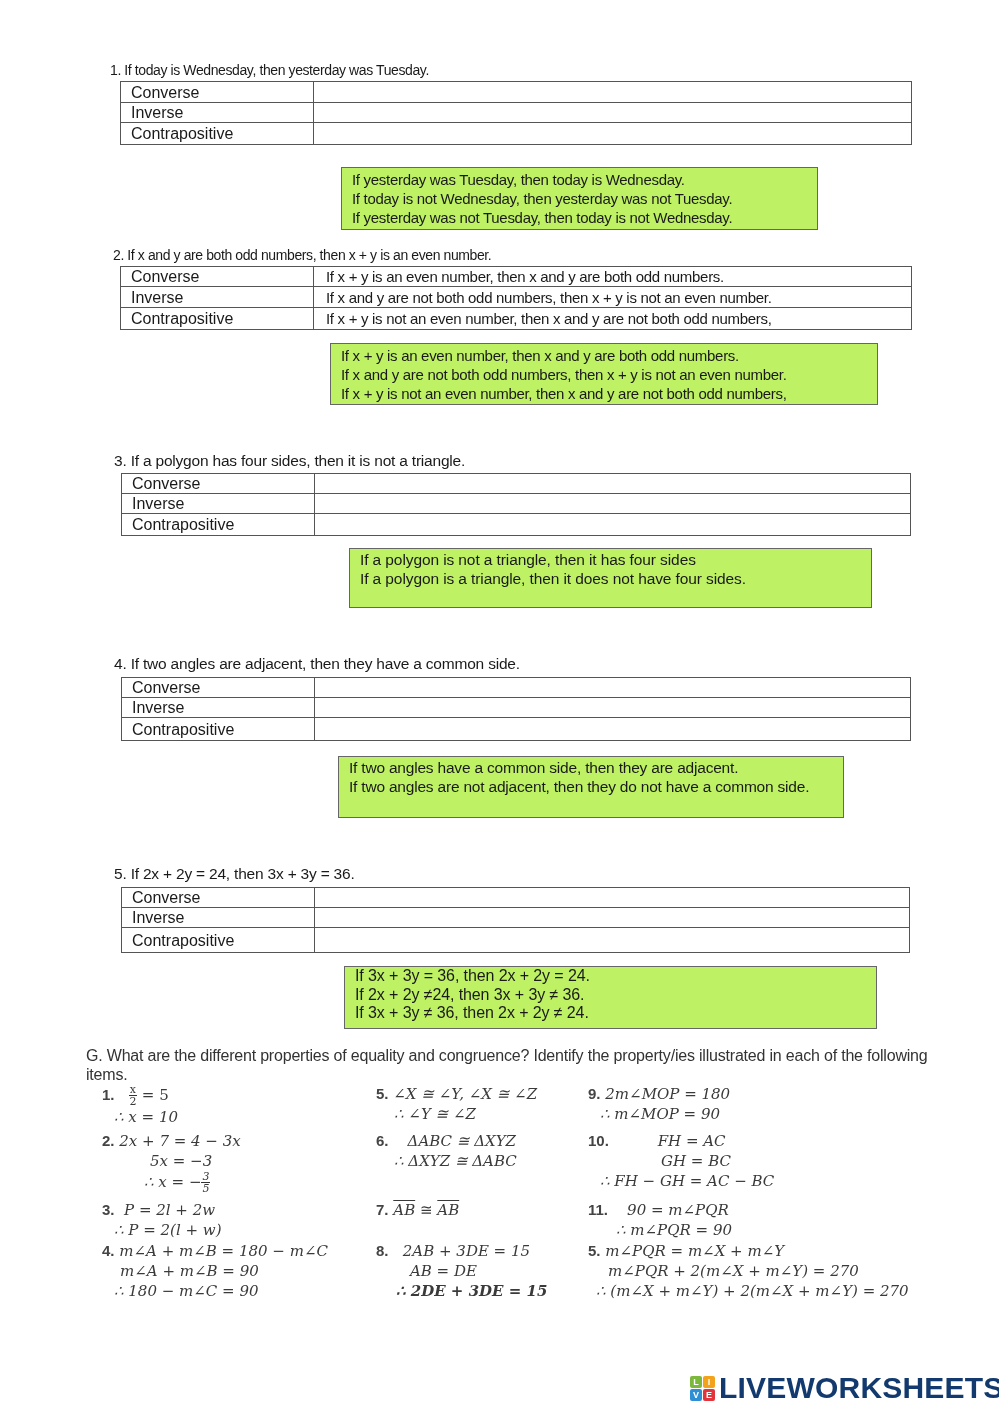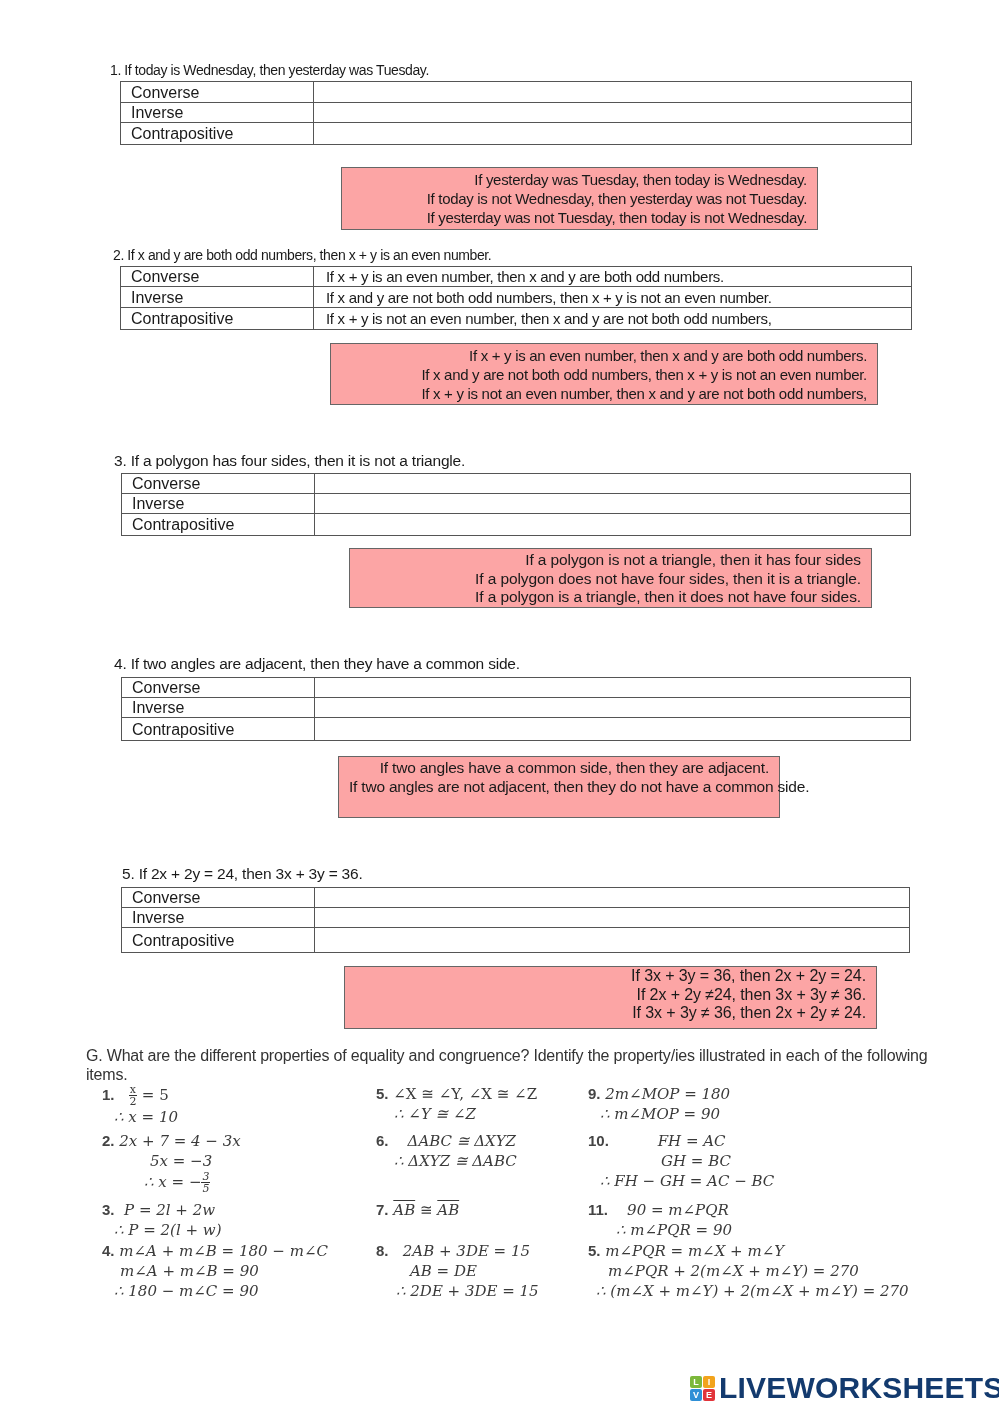--- a/index.html
+++ b/index.html
@@ -16,23 +16,23 @@
     table.ans {
       position: absolute; border-collapse: collapse; table-layout: fixed;
     }
     table.ans td {
       border: 1px solid #555; padding: 0 0 0 10px; font-size: 16px; line-height: 19px;
       white-space: nowrap; overflow: hidden; vertical-align: middle;
     }
     table.ans td.lbl { width: 182px; }
     table.ans td.val { font-size: 15px; letter-spacing: -0.3px; padding-left: 12px; }
     .keybox {
-      position: absolute; border: 1px solid #666; background: #fca5a5;
+      position: absolute; border: 1px solid #666; background: #bef264;
       box-sizing: border-box; padding: 2px 10px 0 10px;
-      font-size: 15px; line-height: 19px; letter-spacing: -0.3px; white-space: nowrap; text-align: right;
+      font-size: 15px; line-height: 19px; letter-spacing: -0.3px; white-space: nowrap;
     }
     .g-head {
       position: absolute; left: 86px; top: 1046px; width: 850px;
       font-size: 16px; line-height: 19px; color: #333; letter-spacing: -0.2px;
     }
     .item {
       position: absolute; font-family: "DejaVu Serif", serif; font-size: 15px;
       color: #3a3a3a; line-height: 20px; white-space: nowrap;
     }
     .item .num { font-family: "Liberation Sans", sans-serif; font-weight: bold; color: #444; }
@@ -115,47 +115,46 @@
     <td class="val"></td>
   </tr>
   <tr style="height:22px;">
     <td class="lbl">Contrapositive</td>
     <td class="val"></td>
   </tr>
 </tbody>
   </table>
 <div class="keybox" style="left:349px; top:548px; width:523px; height:60px; font-size:15.5px; letter-spacing:-0.1px; line-height:18.5px;">
   <div>If a polygon is not a triangle, then it has four sides</div>
-  <div>If a polygon does not have four sides, then it is a triangle.</div>
   <div>If a polygon is a triangle, then it does not have four sides.</div>
 </div>
 
 <div class="qtitle big" style="top:655px;">4. If two angles are adjacent, then they have a common side.</div>
 <table class="ans" style="left:121px; top:677px; width:790px;">
   <tbody>
       <tr style="height:20px;">
     <td class="lbl">Converse</td>
     <td class="val"></td>
   </tr>
   <tr style="height:20px;">
     <td class="lbl">Inverse</td>
     <td class="val"></td>
   </tr>
   <tr style="height:23px;">
     <td class="lbl">Contrapositive</td>
     <td class="val"></td>
   </tr>
 </tbody>
   </table>
-<div class="keybox" style="left:338px; top:756px; width:442px; height:62px; font-size:15.5px; letter-spacing:-0.2px; line-height:18.5px;">
+<div class="keybox" style="left:338px; top:756px; width:506px; height:62px; font-size:15.5px; letter-spacing:-0.2px; line-height:18.5px;">
   <div>If two angles have a common side, then they are adjacent.</div>
   <div>If two angles are not adjacent, then they do not have a common side.</div>
 </div>
 
-<div class="qtitle big" style="top:865px;margin-left:8px;">5. If 2x + 2y = 24, then 3x + 3y = 36.</div>
+<div class="qtitle big" style="top:865px;">5. If 2x + 2y = 24, then 3x + 3y = 36.</div>
 <table class="ans" style="left:121px; top:887px; width:789px;">
   <tbody>
       <tr style="height:19px;">
     <td class="lbl">Converse</td>
     <td class="val"></td>
   </tr>
   <tr style="height:20px;">
     <td class="lbl">Inverse</td>
     <td class="val"></td>
   </tr>
@@ -192,39 +191,39 @@
 </div>
 <div class="item" style="left:102px; top:1241px;">
   <span class="num">4.</span>
   <span style="font-style:italic;">m∠A + m∠B = 180 − m∠C</span>
   <span class="ln" style="padding-left:18px;">m∠A + m∠B = 90</span>
   <span class="ln" style="padding-left:12px;">∴ 180 − m∠C = 90</span>
 </div>
 
 <div class="item" style="left:376px; top:1084px;">
   <span class="num">5.</span>
-  <span style="text-align:right;">∠X ≅ ∠Y, ∠X ≅ ∠Z</span>
+  <span style="font-style:italic;text-align:right;">∠X ≅ ∠Y, ∠X ≅ ∠Z</span>
   <span class="ln" style="padding-left:18px;">∴ ∠Y ≅ ∠Z</span>
 </div>
 <div class="item" style="left:376px; top:1131px;">
   <span class="num">6.</span>
   &nbsp;&nbsp;&nbsp;<span style="font-style:italic;">ΔABC ≅ ΔXYZ</span>
   <span class="ln" style="padding-left:18px;">∴ ΔXYZ ≅ ΔABC</span>
 </div>
 <div class="item" style="left:376px; top:1200px;">
   <span class="num">7.</span>
   <span class="ovl" style="font-style:italic;">AB</span>
   <span>≅</span>
   <span class="ovl" style="font-style:italic;">AB</span>
 </div>
 <div class="item" style="left:376px; top:1241px;">
   <span class="num">8.</span>
   &nbsp;&nbsp;<span style="font-style:italic;">2AB + 3DE = 15</span>
   <span class="ln" style="padding-left:34px;">AB = DE</span>
-  <span class="ln" style="padding-left:20px;">∴ 2DE + 3DE = 15</span>
+  <span class="ln" style="padding-left:20px;font-weight:bold;">∴ 2DE + 3DE = 15</span>
 </div>
 
 <div class="item" style="left:588px; top:1084px;">
   <span class="num">9.</span>
   <span style="font-style:italic;">2m∠MOP = 180</span>
   <span class="ln" style="padding-left:12px;">∴ m∠MOP = 90</span>
 </div>
 <div class="item" style="left:588px; top:1131px;">
   <span class="num">10.</span>
   <span style="font-style:italic; padding-left:44px;">FH = AC</span>

